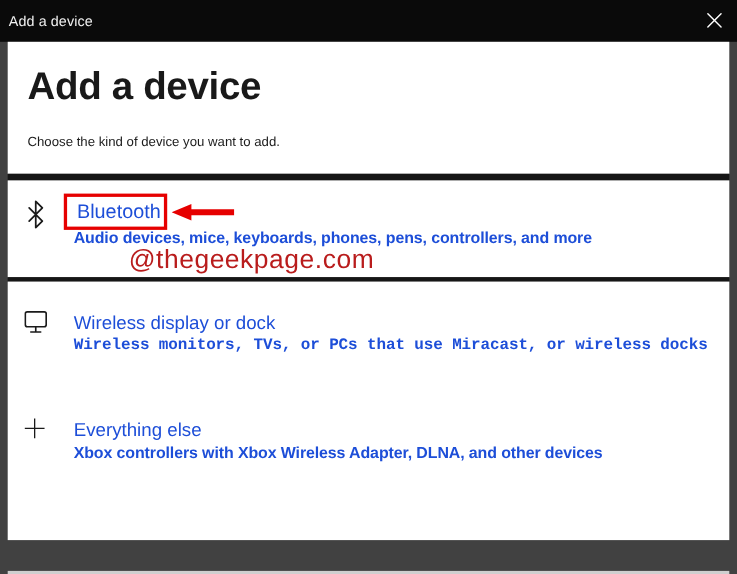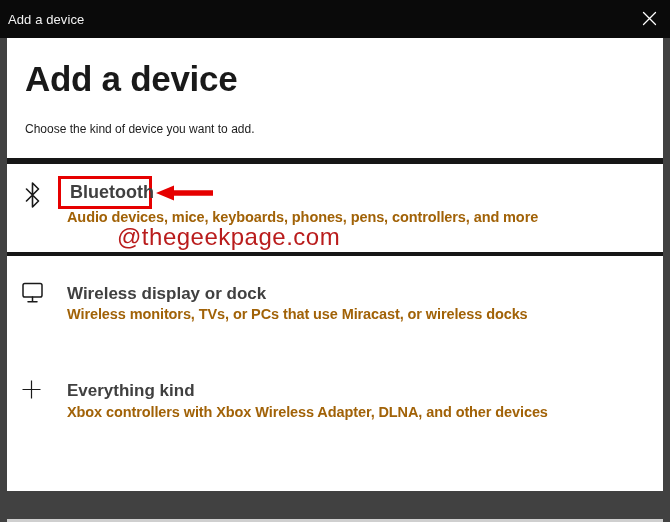--- a/index.html
+++ b/index.html
@@ -40,46 +40,46 @@
   .sep1{position:absolute;left:0;top:120px;width:656px;height:6px;background:#161616;}
   .sep2{position:absolute;left:0;top:214px;width:656px;height:4px;background:#161616;}
   .bt-card{top:126px;height:88px;}
   .group-card{top:218px;height:235px;}
   .bottom-strip{
     position:absolute;left:7px;top:519px;width:656px;height:3px;background:#cfcfcf;
   }
   
   .item-icon{position:absolute;color:#1a1a1a;}
   .item-title{
-    position:absolute;font-size:17px;line-height:21px;color:#404040;font-weight:700;
+    position:absolute;font-size:17px;line-height:21px;color:#1d4ed8;font-weight:400;
     white-space:nowrap;margin:0;
   }
   .item-desc{
-    position:absolute;font-size:14.5px;line-height:18px;color:#a16207;font-weight:600;
+    position:absolute;font-size:14.5px;line-height:18px;color:#1d4ed8;font-weight:600;
     white-space:nowrap;margin:0;letter-spacing:-0.1px;
   }
   
   .bt-icon{left:18px;top:18px;}
   .red-box{
     position:absolute;left:51px;top:12px;width:94px;height:33px;
     border:3px solid #e60000;box-sizing:border-box;
     display:flex;align-items:center;
   }
   .red-box .item-title{position:static;padding-left:9px;font-size:18px;}
   .red-arrow{position:absolute;left:149px;top:21px;}
   .bt-desc{left:60px;top:44px;}
   .watermark{
     position:absolute;left:110px;top:60px;margin:0;
     font-size:24px;line-height:26px;color:#b91c1c;font-weight:400;
     letter-spacing:.5px;white-space:nowrap;
   }
   
   .wd-icon{left:15px;top:26px;}
   .wd-title{left:60px;top:27px;}
-  .wd-desc{left:60px;top:49px;}
+  .wd-desc{left:60px;top:49px;font-family:Liberation Mono, monospace;}
   
   .ee-icon{left:15px;top:124px;}
   .ee-title{left:60px;top:124px;}
   .ee-desc{left:60px;top:147px;}
 </style>
 </head>
 <body>
 
 <div class="titlebar">
   <span class="titlebar-title">Add a device</span>
@@ -130,19 +130,19 @@
       </svg>
     </span>
     <p class="item-title wd-title">Wireless display or dock</p>
     <p class="item-desc wd-desc">Wireless monitors, TVs, or PCs that use Miracast, or wireless docks</p>
 
     <span class="item-icon ee-icon" style="display:flex;">
       <svg width="19" height="19" viewBox="0 0 19 19">
         <path d="M9.5 0.5 L9.5 18.5 M0.5 9.5 L18.5 9.5" stroke="#1a1a1a" stroke-width="1.2" fill="none"></path>
       </svg>
     </span>
-    <p class="item-title ee-title">Everything kind</p>
+    <p class="item-title ee-title">Everything else</p>
     <p class="item-desc ee-desc">Xbox controllers with Xbox Wireless Adapter, DLNA, and other devices</p>
   </div>
 
 </div>
 
 <div class="bottom-strip"></div>
 
 </body></html>

